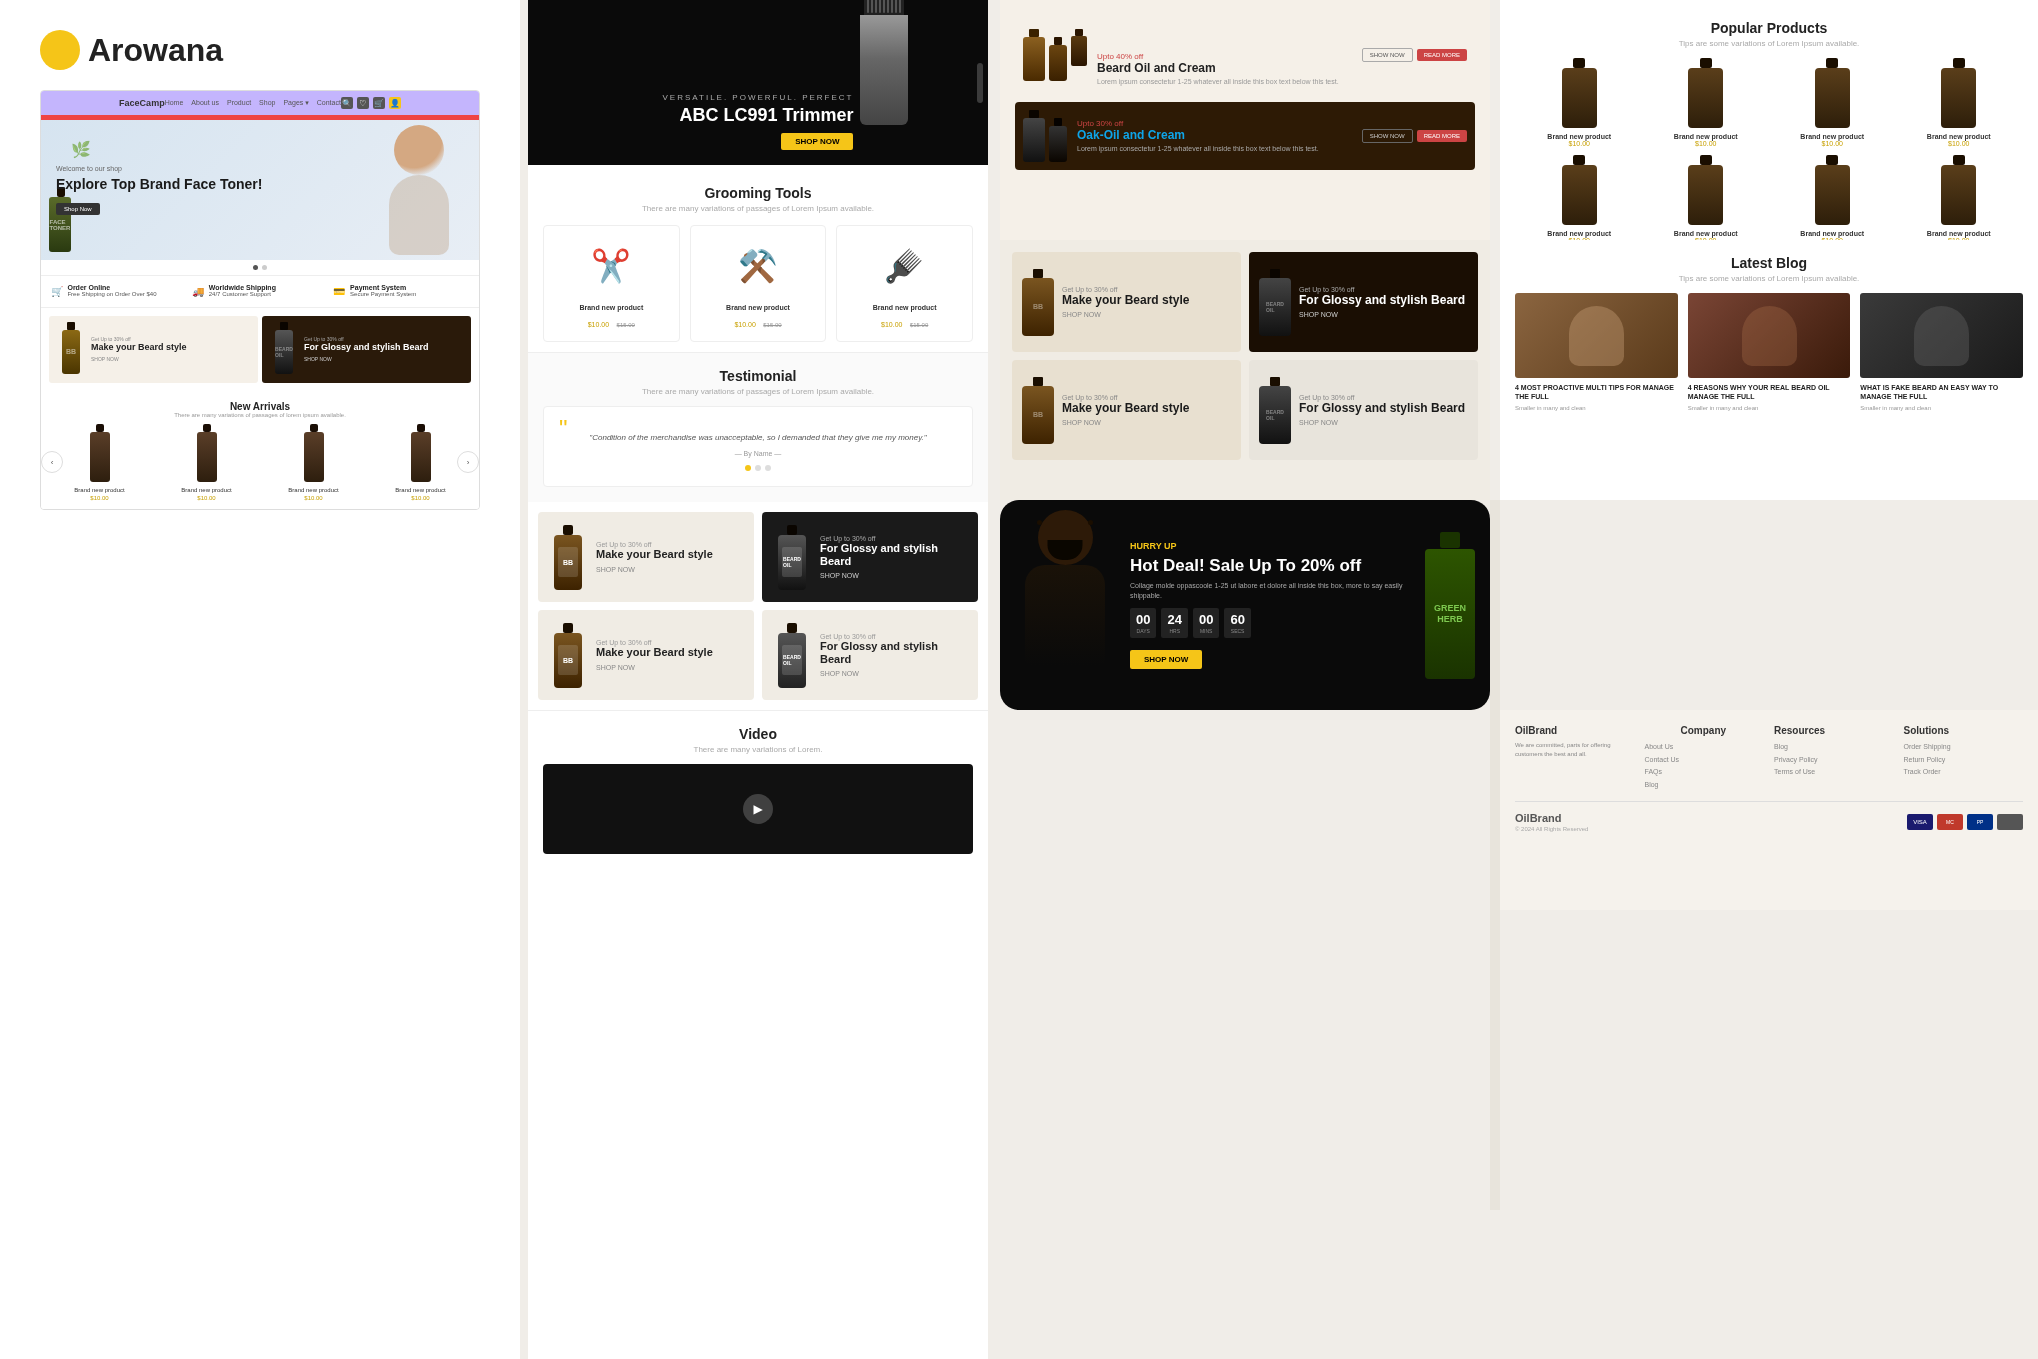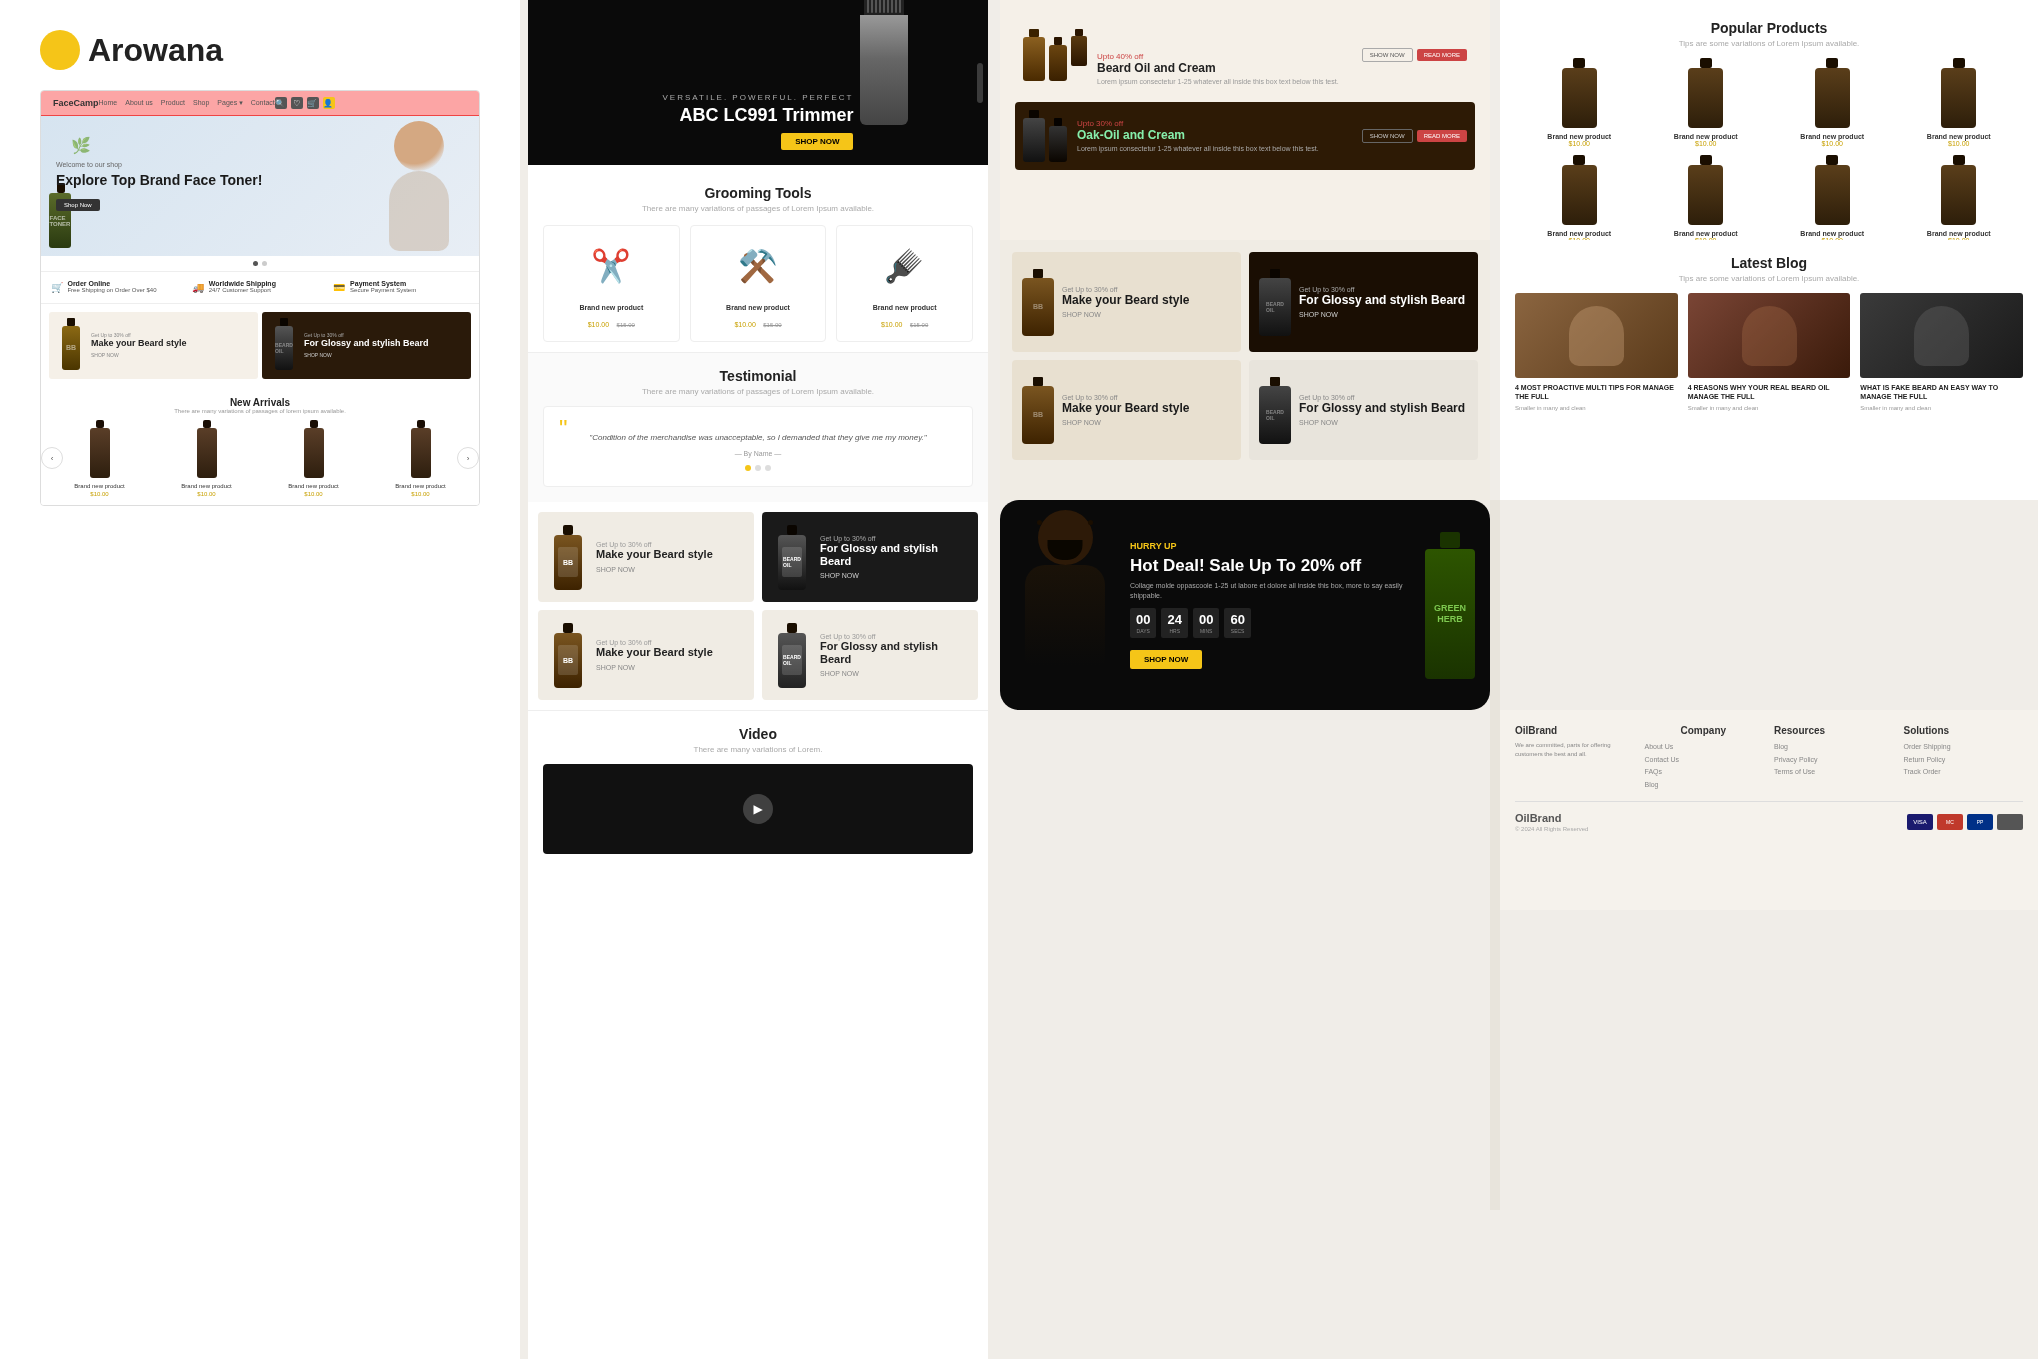--- a/index.html
+++ b/index.html
@@ -39,26 +39,26 @@
 
     
     .mini-site {
       width: 440px;
       border: 1px solid #ddd;
       border-radius: 4px;
       overflow: hidden;
       background: #fff;
     }
     .mini-nav {
-      background: #fca5a5;
-      border-bottom: 1px solid #ef4444;
+      background: #c4b5fd;
+      border-bottom: 5px solid #ef4444;
       padding: 6px 12px;
       display: flex;
       align-items: center;
-      justify-content: flex-start;
+      justify-content: center;
       font-size: 8px;
       color: #555;
     }
     .mini-nav-logo { font-weight: 700; font-size: 9px; color: #333; }
     .mini-nav-links { display: flex; gap: 8px; color: #555; font-size: 7px; }
     .mini-nav-icons { display: flex; gap: 4px; }
     .mini-nav-icon { width: 12px; height: 12px; background: #555; border-radius: 2px; font-size: 8px; display:flex; align-items:center; justify-content:center; color:#fff; }
 
     .mini-hero {
       background: linear-gradient(135deg, #d6e4f0 0%, #e8eef5 100%);
@@ -755,21 +755,21 @@
           <div style="width:10px;height:8px;background:#0a0500;border-radius:1px;"></div>
           <div style="width:22px;height:44px;background:linear-gradient(180deg,#444 0%,#111 100%);border-radius:3px;"></div>
         </div>
         <div style="display:flex;flex-direction:column;align-items:center;margin-top:8px;">
           <div style="width:8px;height:8px;background:#050200;border-radius:1px;"></div>
           <div style="width:18px;height:36px;background:linear-gradient(180deg,#333 0%,#0a0500 100%);border-radius:3px;"></div>
         </div>
       </div>
       <div style="flex:1;">
         <div style="font-size:8px;color:#c44;">Upto 30% off</div>
-        <div style="font-size:12px;font-weight:700;color:#86efac;">Oak-Oil and Cream</div>
+        <div style="font-size:12px;font-weight:700;color:#0ea5e9;">Oak-Oil and Cream</div>
         <div style="font-size:7px;color:#aaa;margin-top:2px;line-height:1.3;">Lorem ipsum consectetur 1-25 whatever all inside this box text below this test.</div>
       </div>
       <div style="display:flex;gap:4px;align-items:center;flex-shrink:0;">
         <button style="font-size:6px;padding:3px 7px;border:1px solid #666;background:transparent;border-radius:2px;color:#ccc;cursor:pointer;">SHOW NOW</button>
         <button style="font-size:6px;padding:3px 7px;background:#c44;border:none;border-radius:2px;color:#fff;cursor:pointer;">READ MORE</button>
       </div>
     </div>
   </div>
 
   <div style="position:absolute;top:0;left:500px;width:538px;height:500px;background:#fff;padding:20px;">

